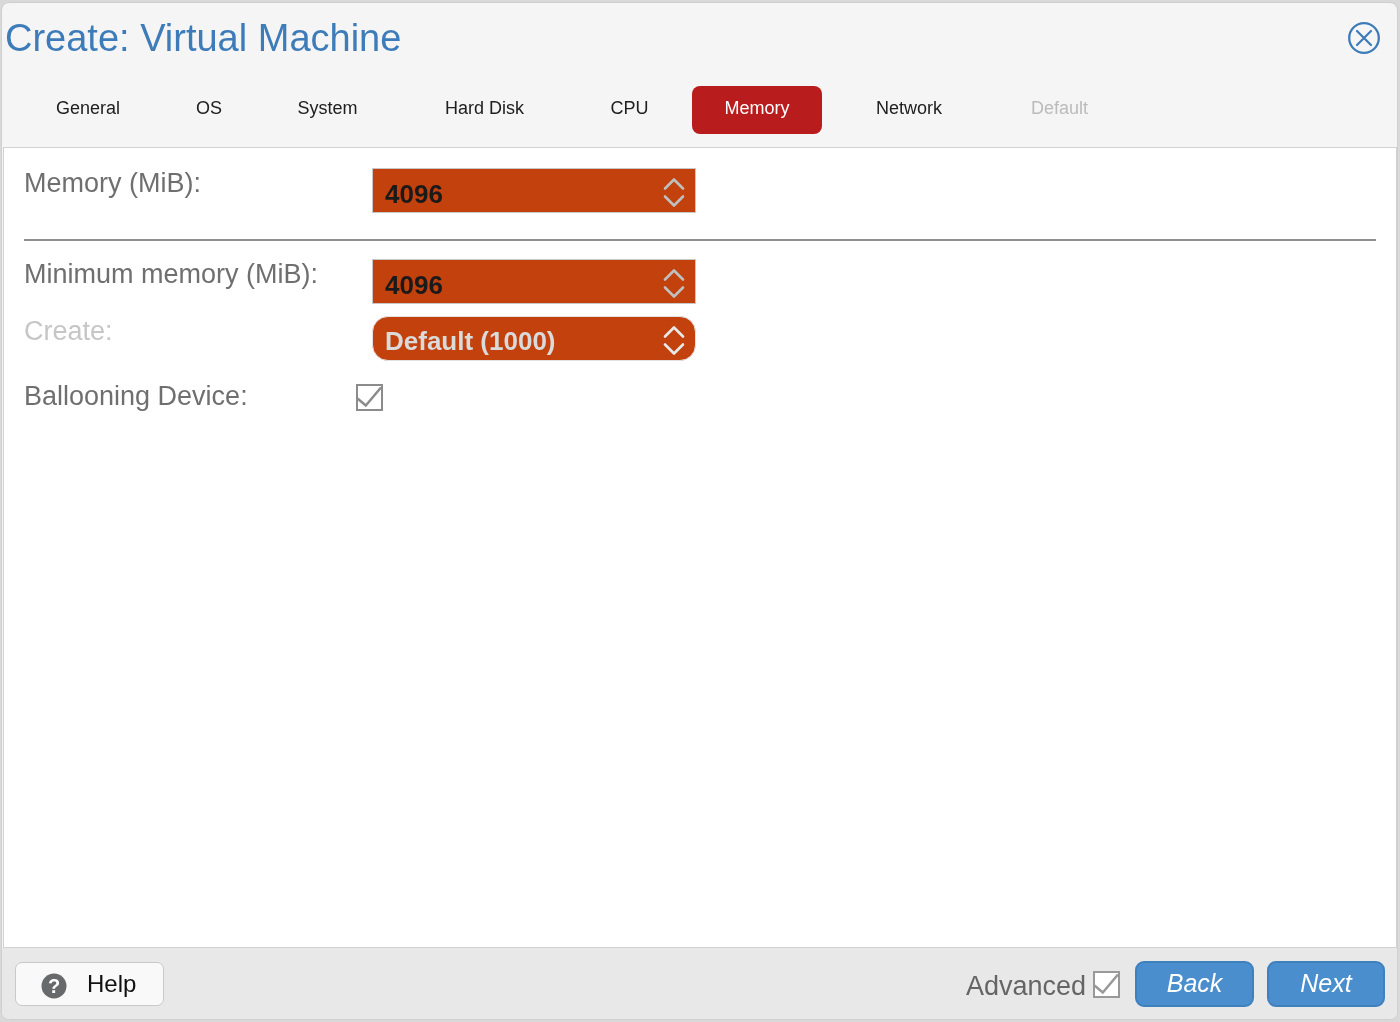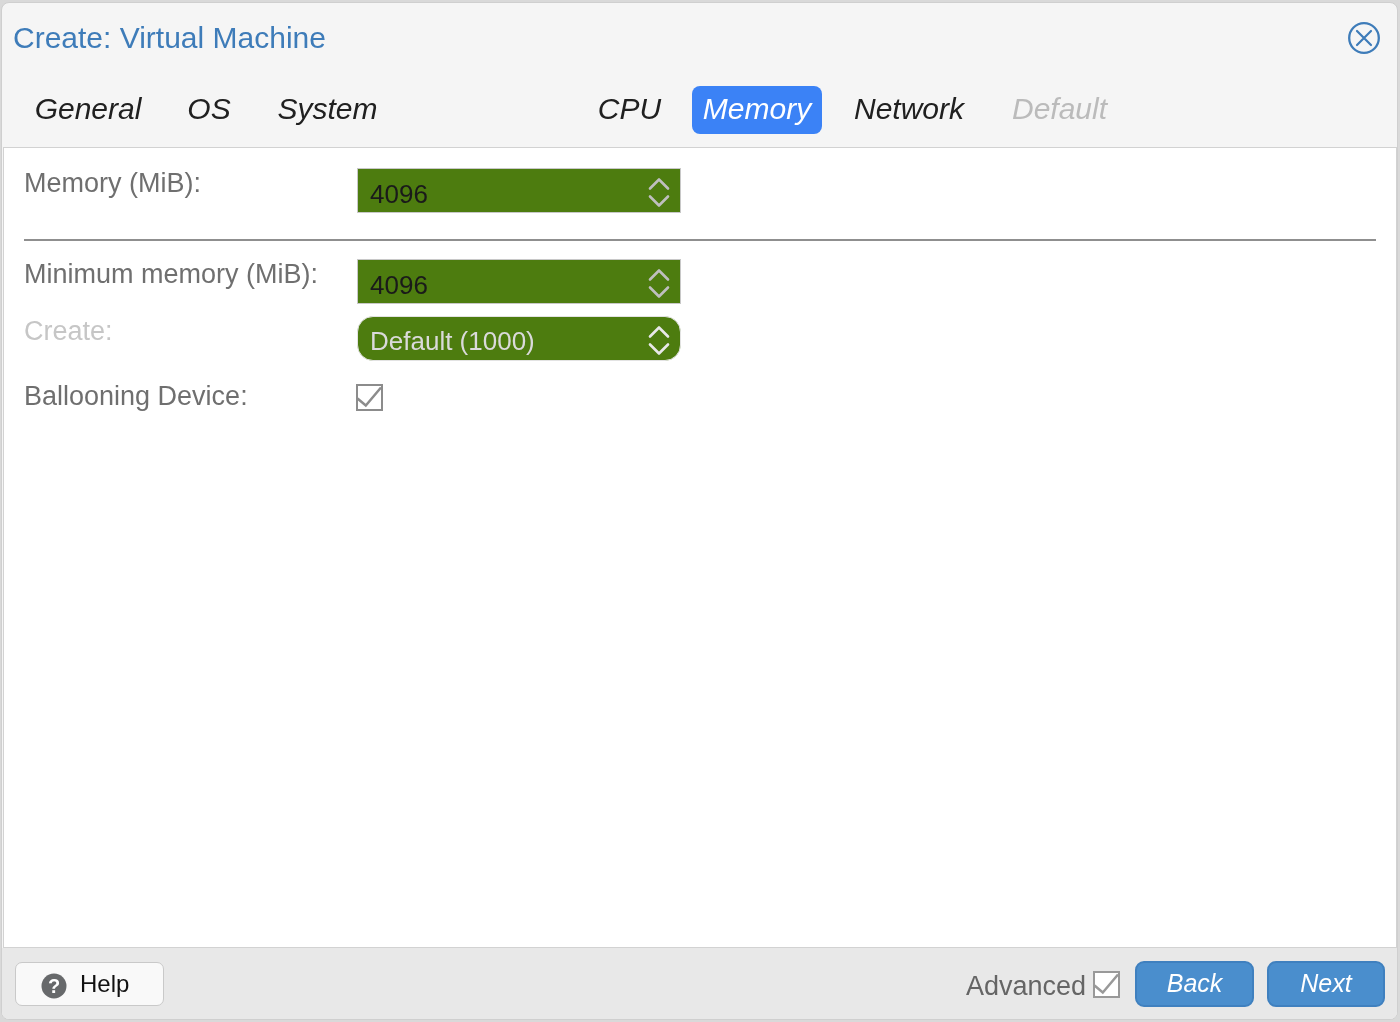--- a/index.html
+++ b/index.html
@@ -2,59 +2,59 @@
 <html><head>
 <meta charset="utf-8">
 <style>
   * { margin:0; padding:0; box-sizing:border-box; }
   html,body { width:1400px; height:1022px; overflow:hidden; background:#d9d9d9; font-family:"Liberation Sans", sans-serif; }
   .window {
     position:absolute; left:1px; top:2px; width:1397px; height:1018px;
     background:#f5f5f5; border:1px solid #cfcfcf; border-radius:8px;
   }
   .title {
-    position:absolute; left:11px; top:20px;
-    font-size:30px; line-height:30px; color:#3e7cb9;
+    position:absolute; left:3px; top:20px;
+    font-size:38px; line-height:30px; color:#3e7cb9;
   }
   .closebtn { position:absolute; left:1345px; top:18px; }
 
   .tab {
     position:absolute; top:83px; height:48px;
     display:flex; align-items:center; justify-content:center;
-    font-size:30px; color:#202020; border-radius:8px; padding-bottom:3px;font-style:italic;
+    font-size:18px; color:#202020; border-radius:8px; padding-bottom:3px;
   }
-  .tab.active { background:#3b82f6; color:#ffffff; }
+  .tab.active { background:#b91c1c; color:#ffffff; }
   .tab.disabled { color:#bbbbbb; }
 
   .panel {
     position:absolute; left:1px; top:144px; width:1394px; height:801px;
     background:#ffffff; border:1px solid #d2d2d2;
   }
   .row { position:absolute; left:20px; height:45px; display:flex; align-items:flex-start; }
   .lbl { font-size:27px; color:#6f6f6f; }
   .lbl.dis { color:#c6c6c6; }
   .field {
-    position:absolute; left:353px; width:324px; height:45px;
-    background:#4d7c0f; border:1px solid #c8c8c8;
-    font-size:26px; color:#1a1a1a; line-height:51px; padding-left:12px;
+    position:absolute; left:368px; width:324px; height:45px;
+    background:#c2410c; border:1px solid #c8c8c8;
+    font-size:26px; color:#1a1a1a; line-height:51px; padding-left:12px;font-weight:bold;
   }
   .field .spin { position:absolute; right:10px; top:0; }
   .field.dis { border-color:#e3e3e3; color:#dadada; }
   .divider { position:absolute; left:20px; top:91px; width:1352px; height:2px; background:#8f8f8f; }
 
   .footer {
     position:absolute; left:0; top:945px; width:1395px; height:71px;
     background:#e8e8e8; border-radius:0 0 7px 7px;
   }
   .helpbtn {
     position:absolute; left:13px; top:14px; width:149px; height:44px;
     background:#f9f9f9; border:1px solid #c9c9c9; border-radius:7px;
     display:flex; align-items:center;
   }
-  .helpbtn .htxt { font-size:24px; color:#111; margin-left:13px; }
+  .helpbtn .htxt { font-size:24px; color:#111; margin-left:20px; }
   .adv { position:absolute; left:820px; top:16px; width:264px; height:44px;
     text-align:right; font-size:27px; color:#656565; line-height:44px; }
   .btn {
     position:absolute; top:13px; height:46px;
     background:#4a8ecd; border:2px solid #3f80bf; border-radius:9px;
     color:#fff; font-size:25px; text-align:center; line-height:41px;font-style:italic;
   }
 </style>
 </head>
 <body>
@@ -63,20 +63,21 @@
   <div class="closebtn">
     <svg width="34" height="34" viewBox="0 0 34 34">
       <circle cx="17" cy="17" r="14.8" fill="none" stroke="#3e7cb9" stroke-width="2.3"></circle>
       <path d="M10 10 L24 24 M24 10 L10 24" stroke="#3e7cb9" stroke-width="2.2" stroke-linecap="round"></path>
     </svg>
   </div>
 
   <div class="tab" style="left:22px;width:128px;">General</div>
   <div class="tab" style="left:170px;width:74px;">OS</div>
   <div class="tab" style="left:265px;width:121px;">System</div>
+  <div class="tab" style="left:407px;width:151px;">Hard Disk</div>
   <div class="tab" style="left:581px;width:93px;">CPU</div>
   <div class="tab active" style="left:690px;width:130px;">Memory</div>
   <div class="tab" style="left:841px;width:132px;">Network</div>
   <div class="tab disabled" style="left:994px;width:127px;">Default</div>
 
   <div class="panel">
     <div class="row" style="top:20px;">
         <span class="lbl">Memory (MiB):</span>
       </div>
     <div class="field" style="top:20px;">4096

